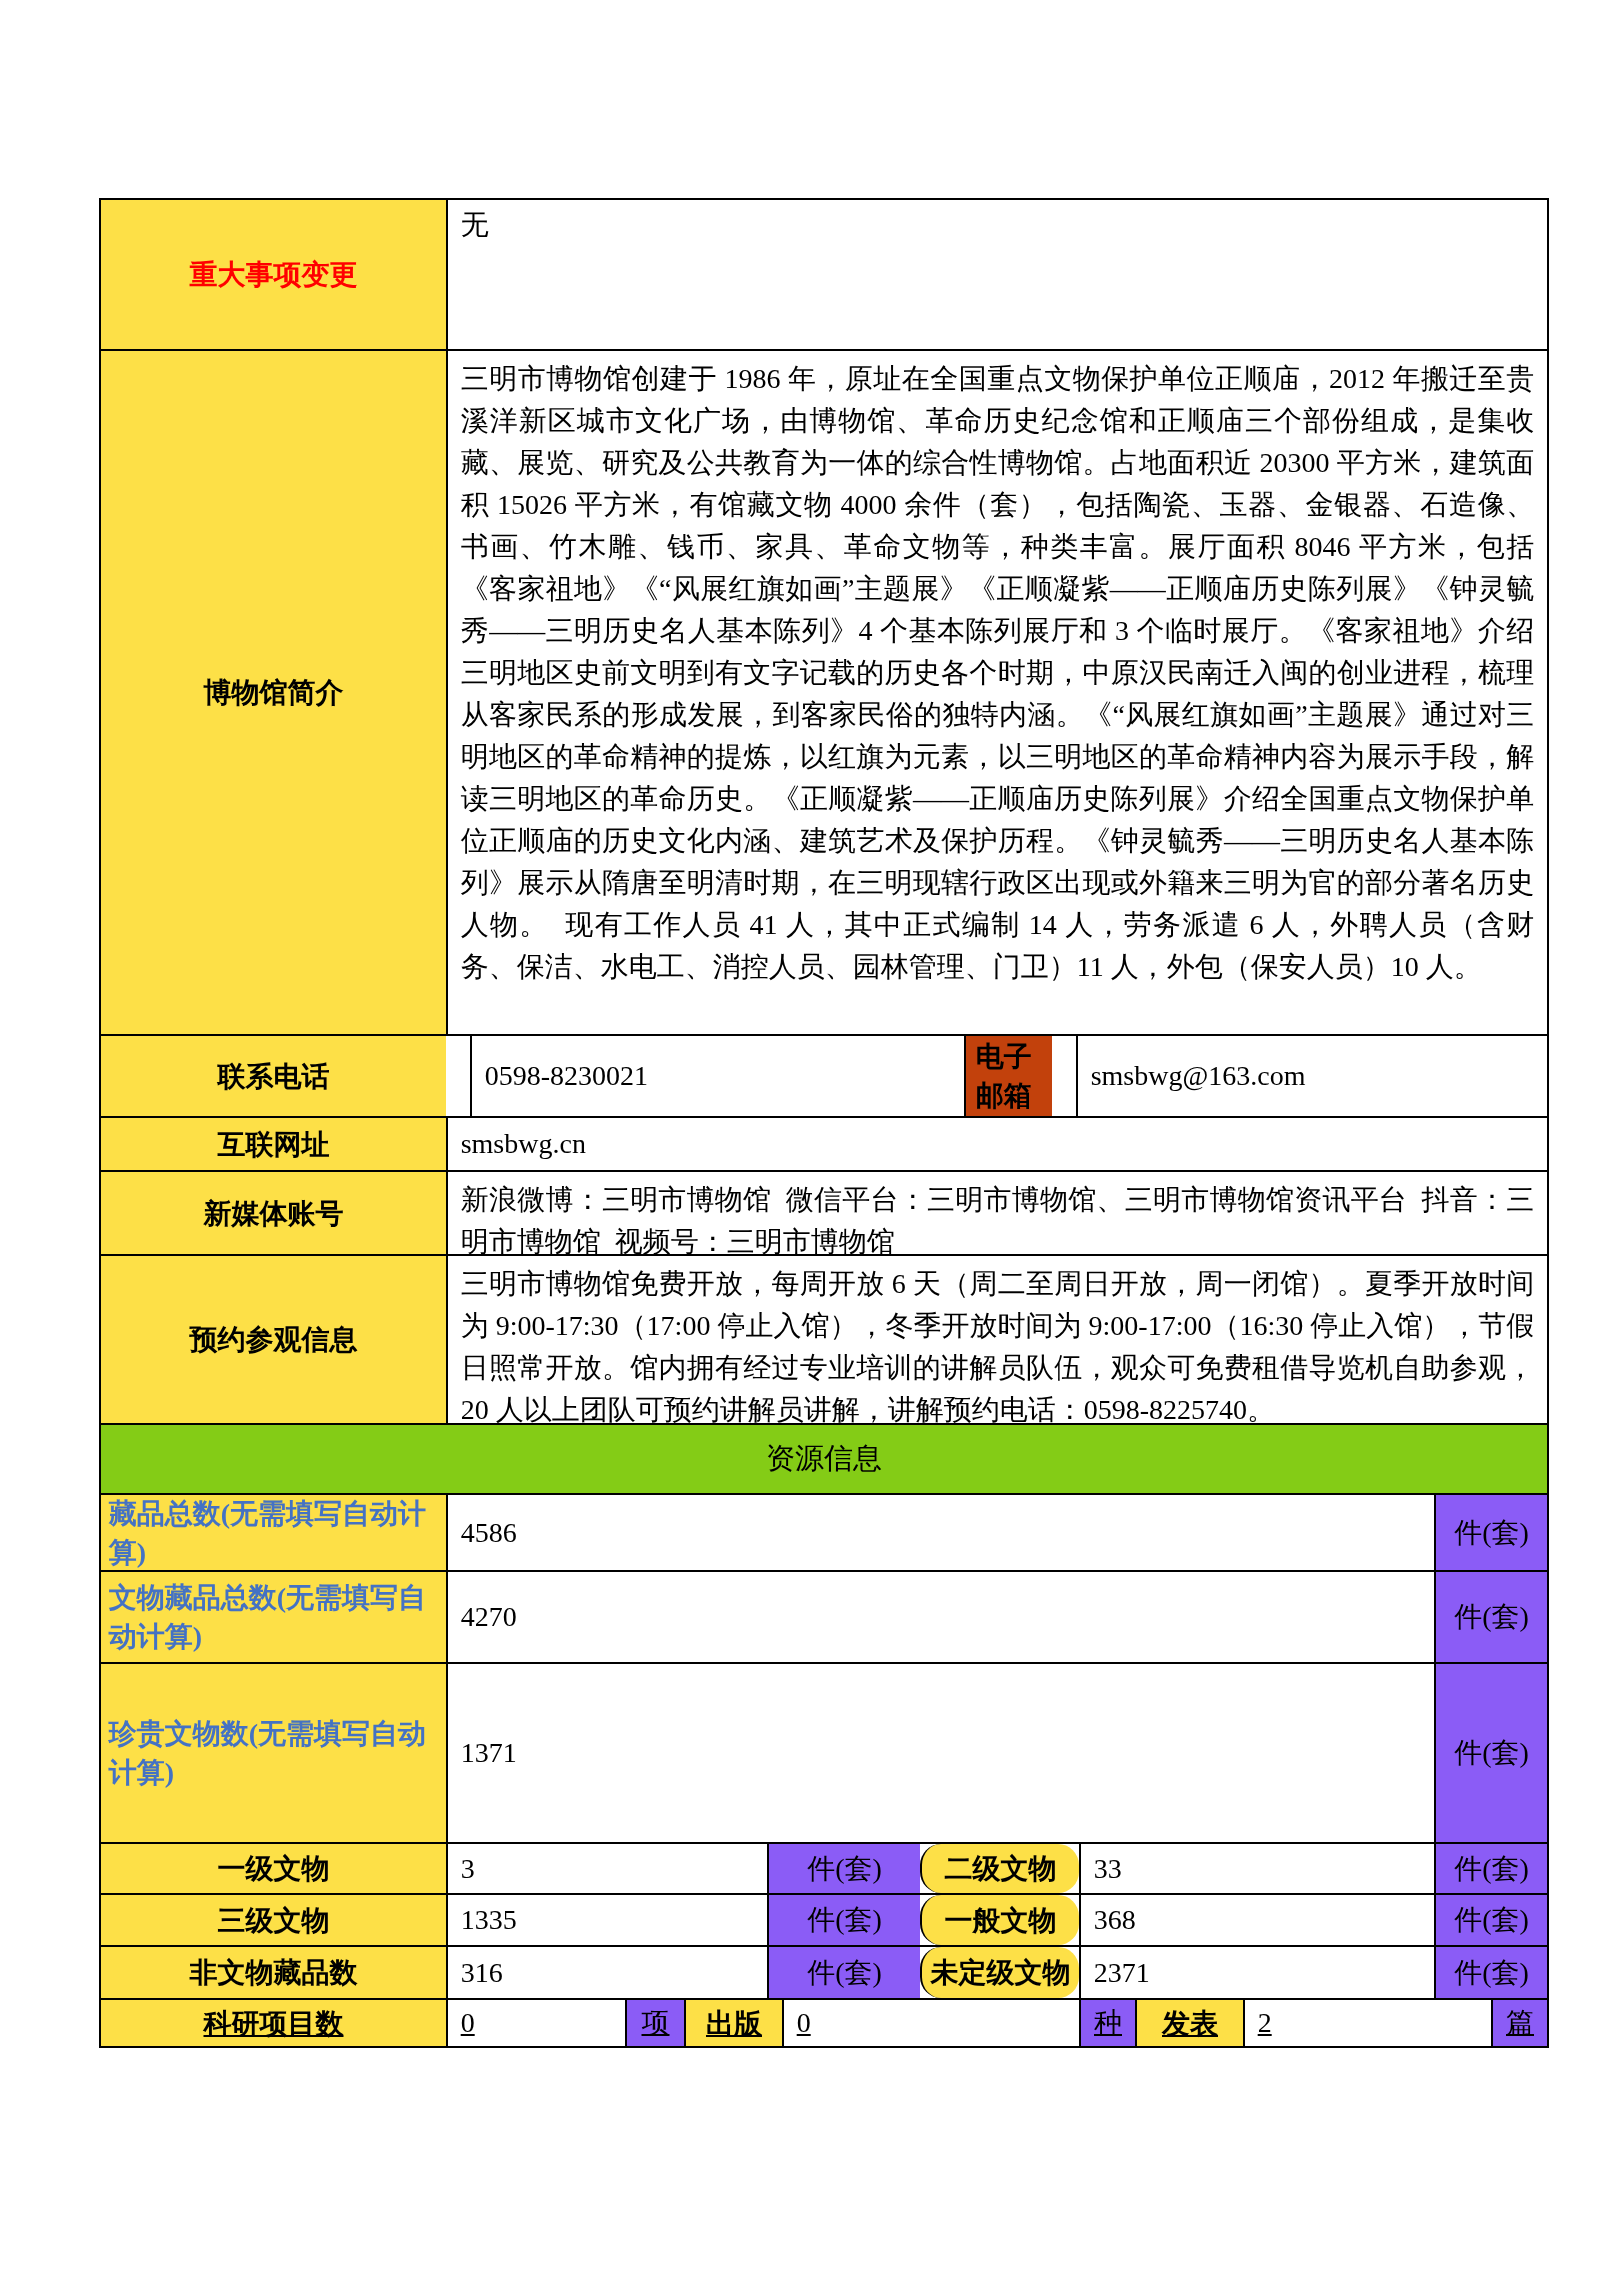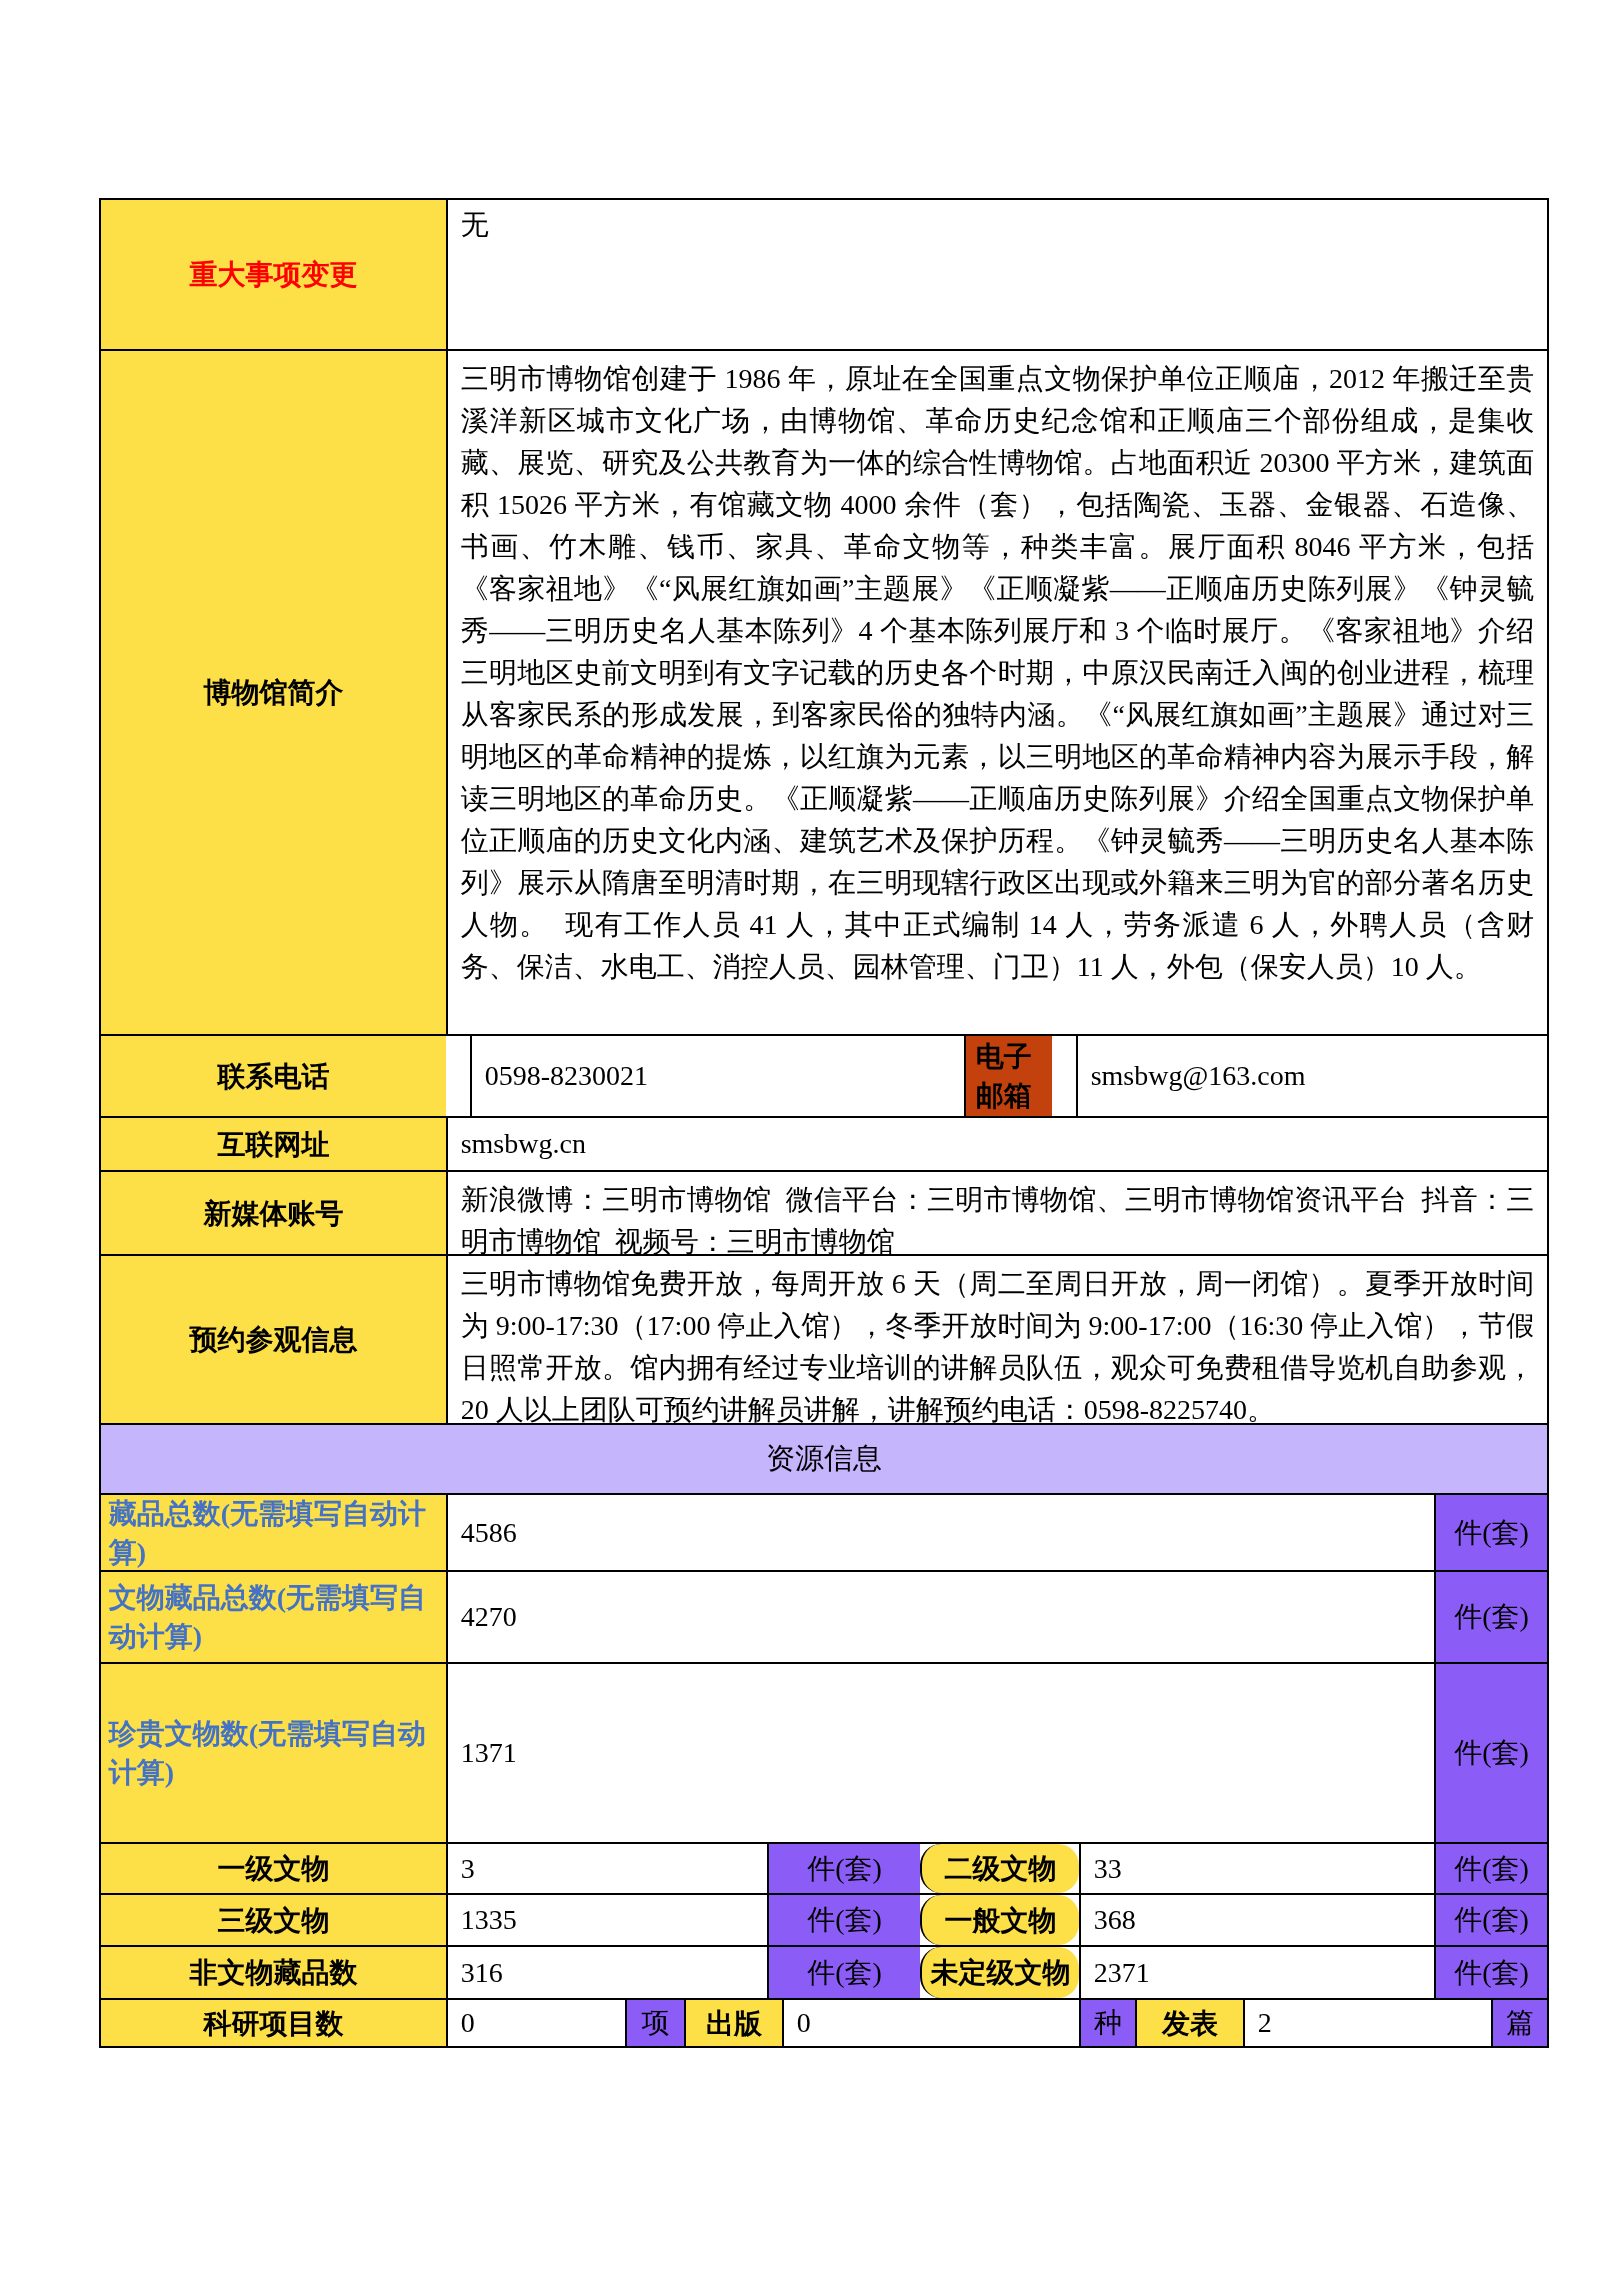--- a/index.html
+++ b/index.html
@@ -22,28 +22,28 @@
   .label{
     background:#fde047;font-weight:bold;align-items:center;justify-content:center;
     text-align:left;line-height:39px;
   }
   .value{background:#fff;align-items:center;padding:2px 12.7px;white-space:pre-wrap;}
   .value.top{align-items:flex-start;padding-top:5.9px;}
   .para{align-items:flex-start;text-align:justify;line-height:42px;padding:6.9px 12.7px;}
   .unit{background:#8b5cf6;align-items:center;justify-content:center;text-align:center;}
   .red{color:#ff0000;}
   .blue{color:#4472c4;line-height:39px;padding:0 7.8px;}
-  .green-row{background:#c4b5fd;}
+  .green-row{background:#84cc16;}
   .green-row .cell{justify-content:center;align-items:center;font-size:29px;border-left:none;}
   .ej{background:#c2410c;font-weight:bold;align-items:center;padding:0 9.8px;line-height:39px;}
   
   .r1{height:149px;}  .r2{height:683px;} .r3{height:80px;gap:24px;}  .r4{height:52px;}
   .r5{height:82px;}   .r6{height:167px;} .r7{height:68px;}  .r8{height:75px;}
   .r9{height:90px;}   .r10{height:178px;}.r11{height:49px;} .r12{height:50px;}
-  .r13{height:51px;}  .r14{height:46px;}
+  .r13{height:51px;}  .r14{height:46px;text-decoration:underline;}
   
   .w-label{flex:0 0 345px;}
   .w-fill{flex:1 1 auto;}
   .w-unit{flex:0 0 113px;}
   .w-phone{flex:0 0 470px;}
   .w-ej{flex:0 0 88px;}
   .w-gv1{flex:0 0 321px;}
   .w-gu1{flex:0 0 153px;}
   .w-gl2{flex:0 0 159px;border-radius:21px;}
   .w-rv1{flex:0 0 179px;}

